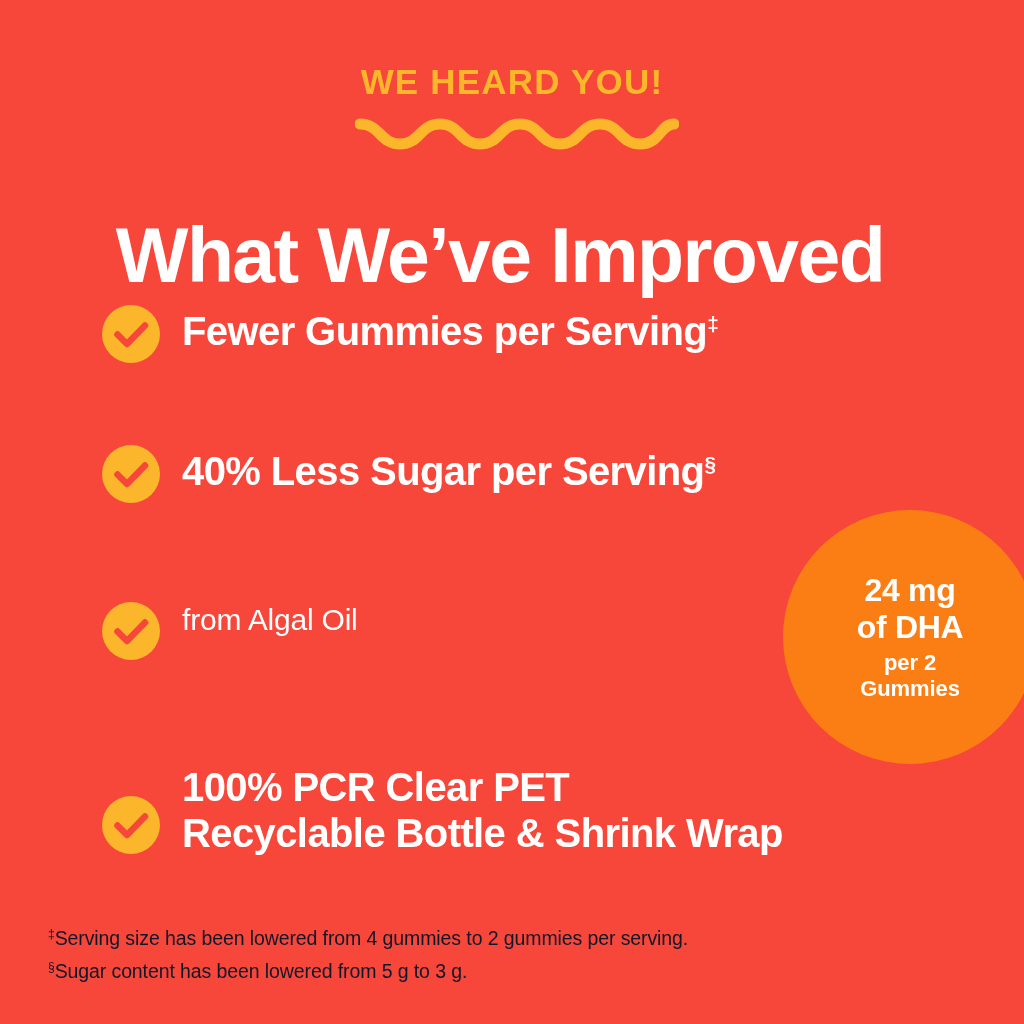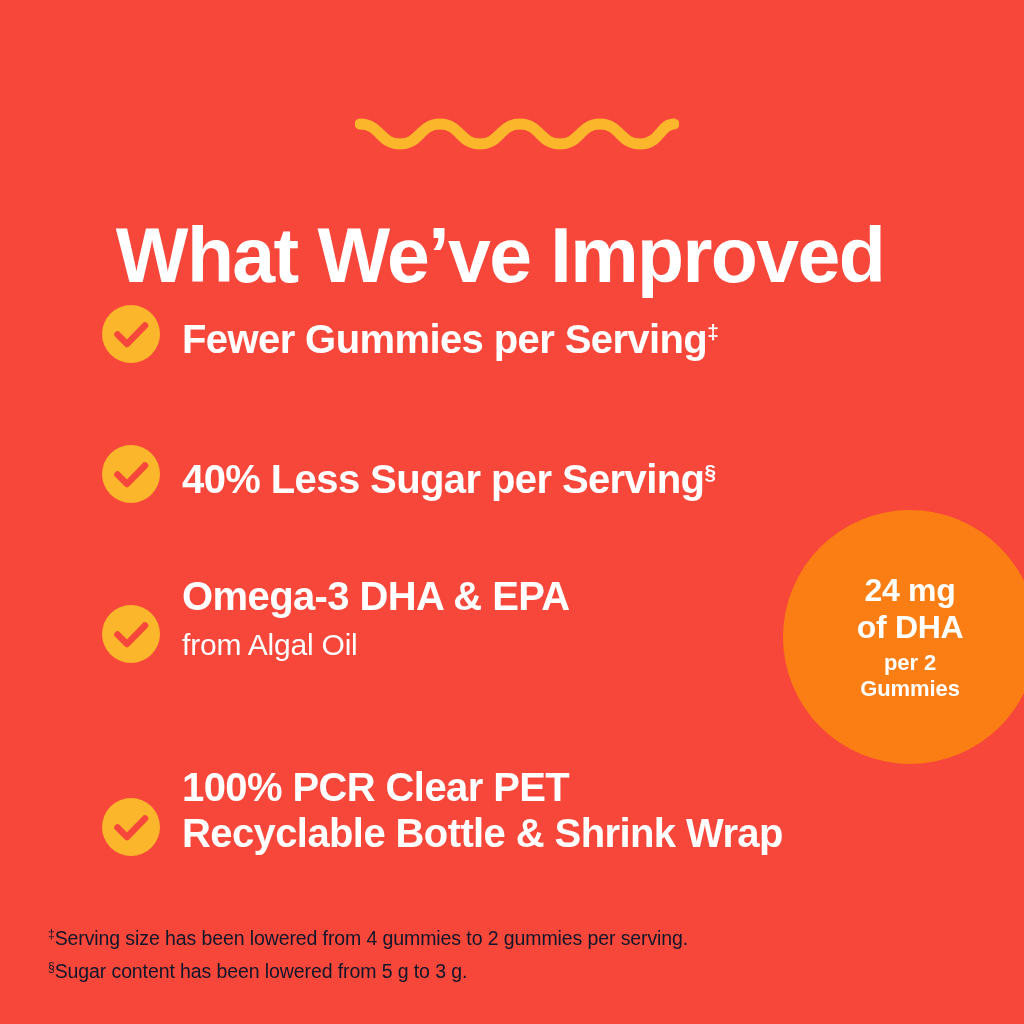--- a/index.html
+++ b/index.html
@@ -93,21 +93,21 @@
   .bullets {
     position: absolute;
     left: 102px;
     top: 300px;
     width: 830px;
   }
   .bullet {
     position: absolute;
     left: 0;
     display: flex;
-    align-items: flex-end;
+    align-items: center;
   }
   .bullet-1 { top: 0px; }
   .bullet-2 { top: 140px; }
   .bullet-3 { top: 274px; }
   .bullet-4 { top: 465px; }
 
   .check {
     flex: 0 0 auto;
     width: 58px;
     height: 58px;
@@ -157,20 +157,21 @@
     font-size: 0.62em;
     vertical-align: super;
     line-height: 0;
   }
 </style>
 </head>
 <body>
 
 <div id="poster">
 
+  <div class="kicker">WE HEARD YOU!</div>
 
   <svg class="squiggle" viewBox="0 0 324 46">
     <path d="M5 14 C 25 14, 25 34, 45 34 S 65 14, 85 14 S 105 34, 125 34 S 145 14, 165 14
              S 185 34, 205 34 S 225 14, 245 14 S 265 34, 285 34 S 305 14, 319 14" fill="none" stroke="#FBB62C" stroke-width="11" stroke-linecap="round"></path>
   </svg>
 
   <h1 class="headline">What We’ve Improved</h1>
 
   <div class="badge">
     <div class="badge-line">24 mg</div>
@@ -200,21 +201,20 @@
         <div class="bullet-main"><span>40% Less Sugar per Serving</span><sup>§</sup></div>
       </div>
     </div>
 
     <div class="bullet bullet-3">
       <svg class="check check-b3" viewBox="0 0 58 58">
         <circle cx="29" cy="29" r="29" fill="#FBB62C"></circle>
         <path d="M15.5 29.5 L25 39 L43 20.5" fill="none" stroke="#F7463A" stroke-width="6.5" stroke-linecap="round" stroke-linejoin="round"></path>
       </svg>
       <div class="bullet-text">
-        <div class="bullet-main">Omega-3 DHA &amp; EPA</div>
         <div class="bullet-sub">from Algal Oil</div>
       </div>
     </div>
 
     <div class="bullet bullet-4">
       <svg class="check check-b4" viewBox="0 0 58 58">
         <circle cx="29" cy="29" r="29" fill="#FBB62C"></circle>
         <path d="M15.5 29.5 L25 39 L43 20.5" fill="none" stroke="#F7463A" stroke-width="6.5" stroke-linecap="round" stroke-linejoin="round"></path>
       </svg>
       <div class="bullet-text">

